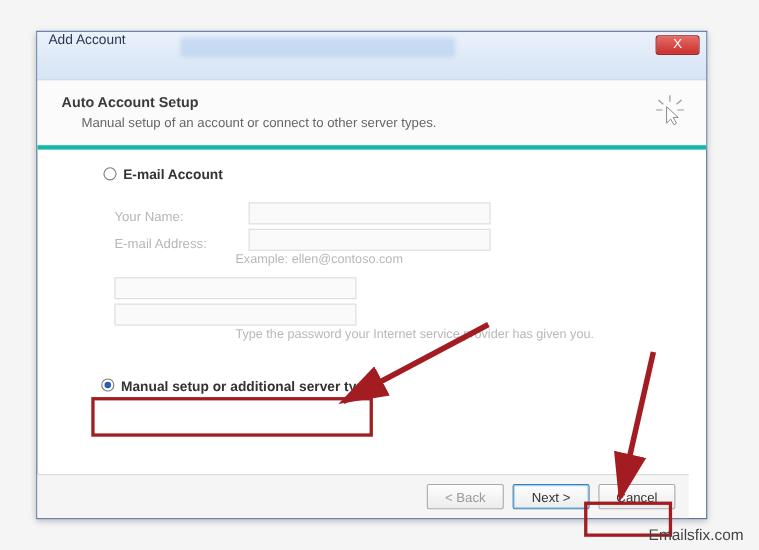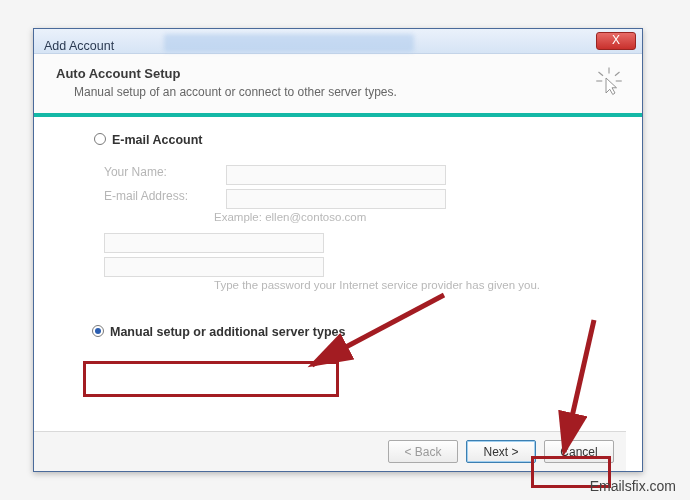--- a/index.html
+++ b/index.html
@@ -18,25 +18,25 @@
     position: absolute;
     left: 33px;
     top: 28px;
     width: 610px;
     height: 444px;
     background: #fff;
     border: 1px solid #4a6a9a;
     box-shadow: 0 2px 6px rgba(0,0,0,.25);
   }
   .titlebar {
-    height: 25px;
+    height: 44px;
     background: linear-gradient(#eaf1fb,#d6e4f5);
     border-bottom: 1px solid #c4d4e8;
     display: flex;
-    align-items: flex-end;
+    align-items: flex-start;
     padding: 0 6px 0 10px;
     position: relative;
   }
   .titlebar .title {
     font-size: 12.5px;
     color: #2b3a52;
     font-weight: 500;
   }
   .close-btn {
     position: absolute;
@@ -109,21 +109,21 @@
   }
   .radio-visual.selected::after {
     content: "";
     width: 6px;
     height: 6px;
     background: #2a5db0;
     border-radius: 50%;
   }
   .field-row {
     display: flex;
-    align-items: flex-start;
+    align-items: flex-end;
     margin: 4px 0 2px 10px;
     gap: 22px;
   }
   .field-row .lbl {
     width: 100px;
     text-align: left;
     color: #b6b6b6;
     font-size: 12px;
   }
   .field-row input {

